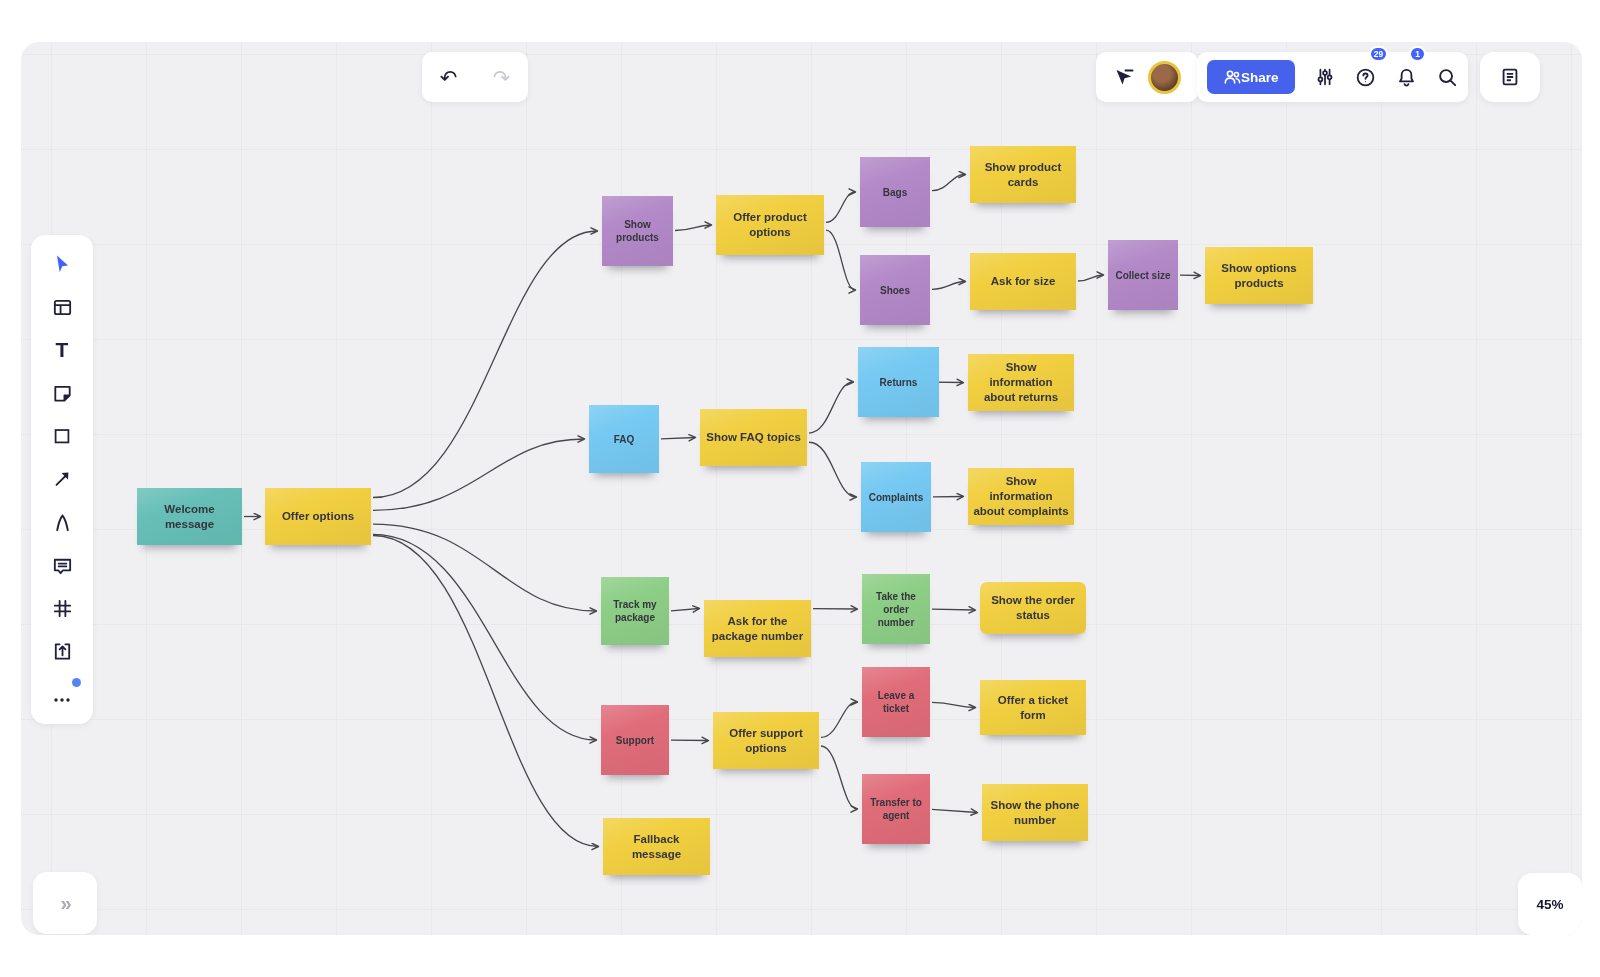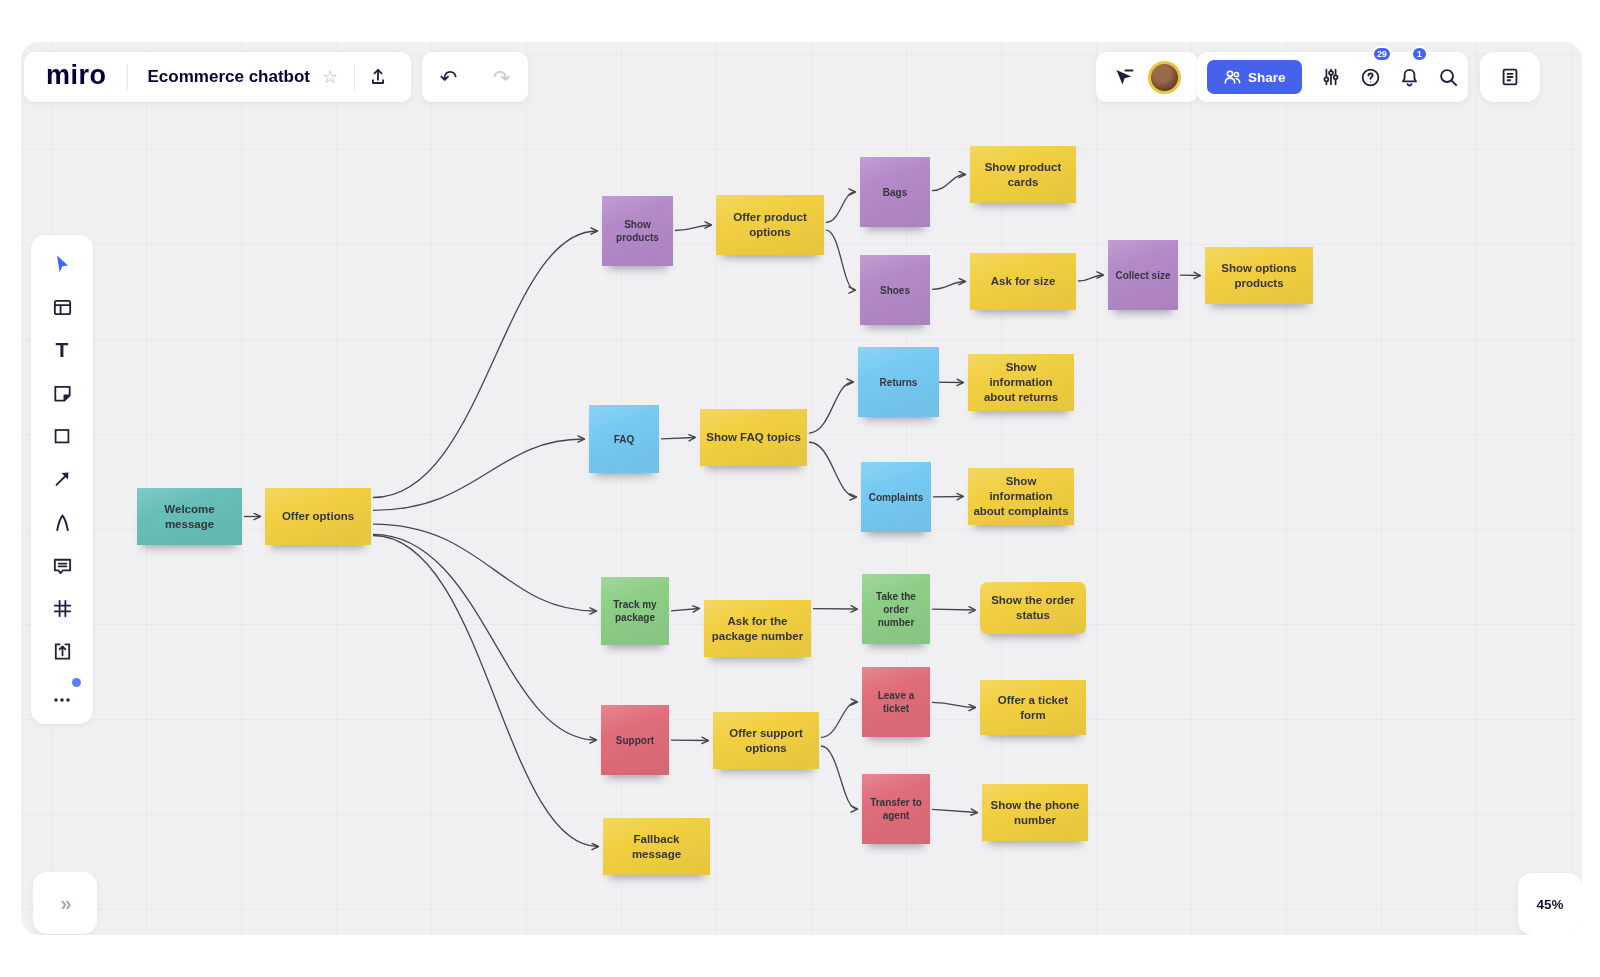--- a/index.html
+++ b/index.html
@@ -12,21 +12,21 @@
   .hpanel { top:10px; height:50px; }
   .logo { font-size:27px; font-weight:700; color:#050038; letter-spacing:0.5px; padding:0 20px 4px 22px; }
   .vdiv { width:1px; height:26px; background:#E4E4EA; }
   .board-title { font-size:17px; font-weight:700; color:#050038; padding:0 10px 0 20px; }
   .star { font-size:18px; color:#B6B6C2; padding:0 16px 0 2px; cursor:pointer; }
   .icon-btn { width:46px; height:50px; display:flex; align-items:center; justify-content:center; cursor:pointer; }
   svg.ic { display:block; }
   .undo { color:#20203C; } .redo { color:#C9C9D4; }
   .curve-glyph { font-size:21px; line-height:1; }
   .avatar { width:33px; height:33px; border-radius:50%; border:3px solid #E9C53D; background:radial-gradient(circle at 40% 35%, #9a6a48 0 35%, #5e3d28 75%, #3c2718); margin-left:6px; }
-  .share-btn { display:flex; align-items:center; gap:7px; background:#4661EC; color:#fff; font-size:13.5px; font-weight:700; border:none; border-radius:7px; height:34px; padding:0 16px; margin:0 10px; cursor:pointer; }
+  .share-btn { display:flex; align-items:center; background:#4661EC; color:#fff; font-size:13.5px; font-weight:700; border:none; border-radius:7px; height:34px; padding:0 16px; margin:0 10px; cursor:pointer; }
   .badge { position:absolute; min-width:17px; height:16px; padding:0 3px; background:#4262FF; border:2px solid #fff; border-radius:9px; color:#fff; font-size:8.5px; font-weight:700; display:flex; align-items:center; justify-content:center; }
   .toolbar { left:10px; top:193px; width:62px; height:489px; flex-direction:column; justify-content:space-between; padding:10px 0; border-radius:14px; }
   .tool { width:42px; height:38px; display:flex; align-items:center; justify-content:center; cursor:pointer; position:relative; }
   .t-label { font-size:21px; font-weight:700; color:#20203C; }
   .more-dot { position:absolute; right:2px; top:2px; width:9px; height:9px; border-radius:50%; background:#5484F3; }
   .corner { border-radius:14px; justify-content:center; }
   .chevrons { font-size:20px; color:#ABABB5; font-weight:700; letter-spacing:-2px; }
   .zoom-label { font-size:13.5px; font-weight:700; color:#151530; }
   .note { position:absolute; display:flex; align-items:center; justify-content:center; text-align:center; color:#35353D; font-weight:700; cursor:pointer; box-shadow:0 9px 8px -6px rgba(45,45,70,0.38); }
   .note .txt { width:100%; padding:0 5px; background:linear-gradient(160deg, rgba(255,255,255,0.18), rgba(255,255,255,0) 35%, rgba(0,0,0,0.045) 90%); position:absolute; inset:0; display:flex; align-items:center; justify-content:center; }
@@ -148,34 +148,20 @@
         <div class="txt">Transfer to agent</div>
       </div>
       <div class="note wide" style="left: 961px; top: 742px; width: 106px; height: 57px; background: rgb(241, 207, 64);">
         <div class="txt">Show the phone number</div>
       </div>
       <div class="note wide" style="left: 582px; top: 776px; width: 107px; height: 57px; background: rgb(241, 207, 64);">
         <div class="txt">Fallback message</div>
       </div>
     </div>
 
-  <div class="panel hpanel" style="left:3px; width:387px;">
-    <div class="logo">miro</div>
-    <div class="vdiv"></div>
-    <div class="board-title">Ecommerce chatbot</div>
-    <div class="star">☆</div>
-    <div class="vdiv"></div>
-    <div class="icon-btn">
-      <svg class="ic" width="22" height="22" viewBox="0 0 24 24" fill="none" stroke="#20203C" stroke-width="2" stroke-linecap="round" stroke-linejoin="round">
-        <path d="M12 15 V4.5"></path>
-          <path d="M8.2 8 L12 4.2 L15.8 8"></path>
-          <path d="M6.5 15.5 v3 h11 v-3"></path>
-      </svg>
-    </div>
-  </div>
 
   <div class="panel hpanel" style="left:401px; width:106px; justify-content:space-around;">
     <div class="icon-btn undo">
         <span class="curve-glyph">↶</span>
       </div>
     <div class="icon-btn redo">
         <span class="curve-glyph">↷</span>
       </div>
   </div>
 

